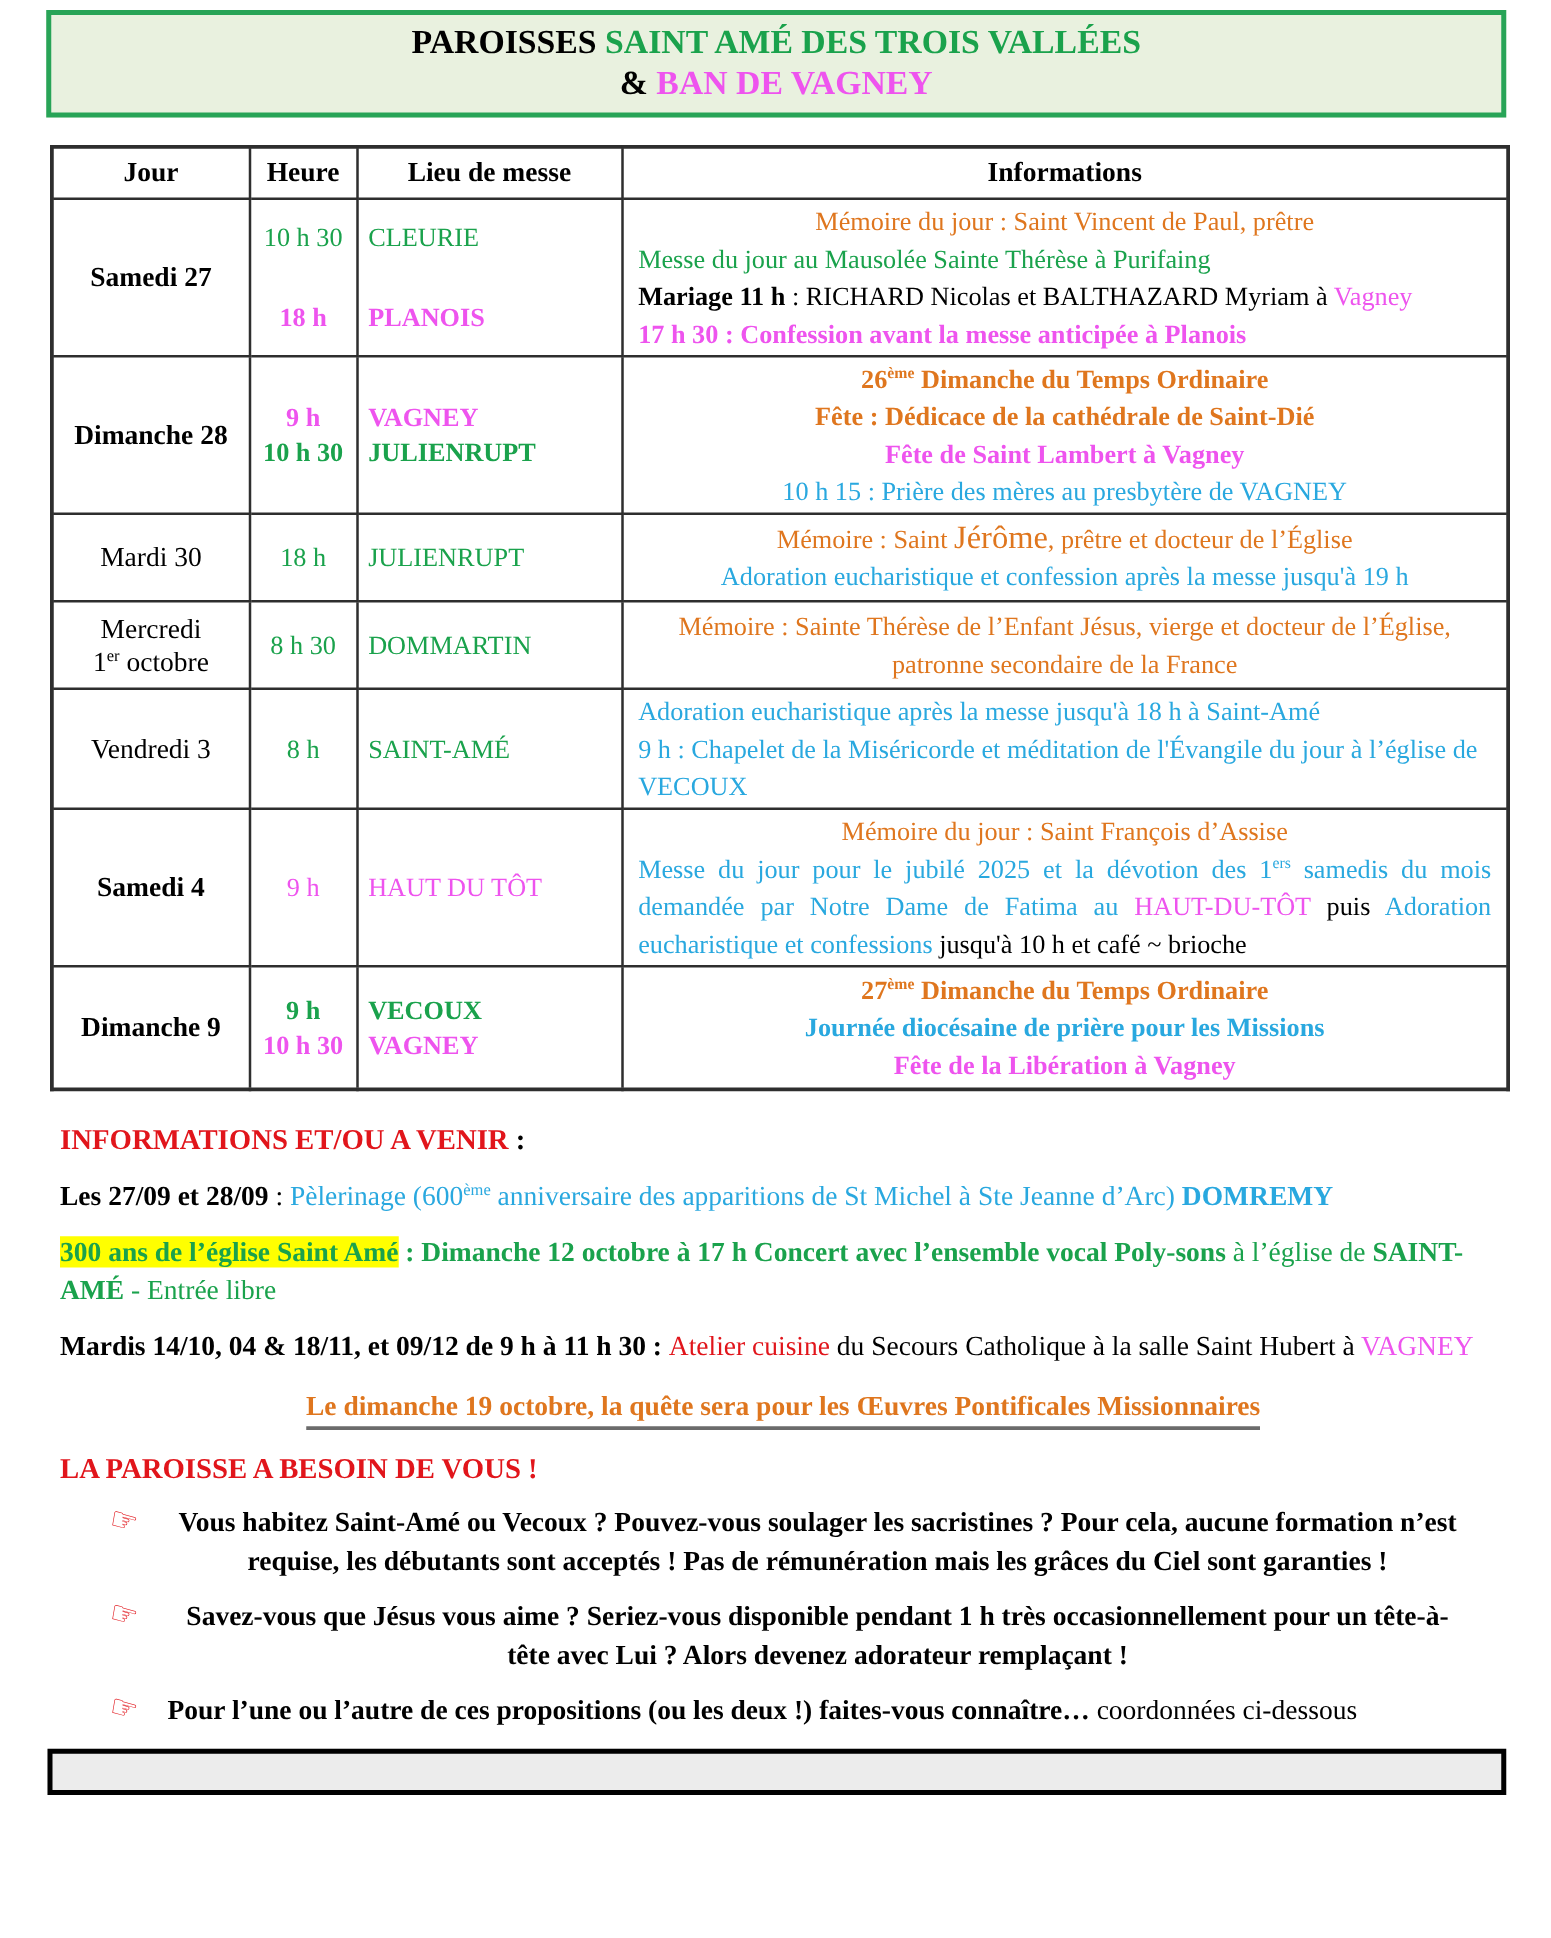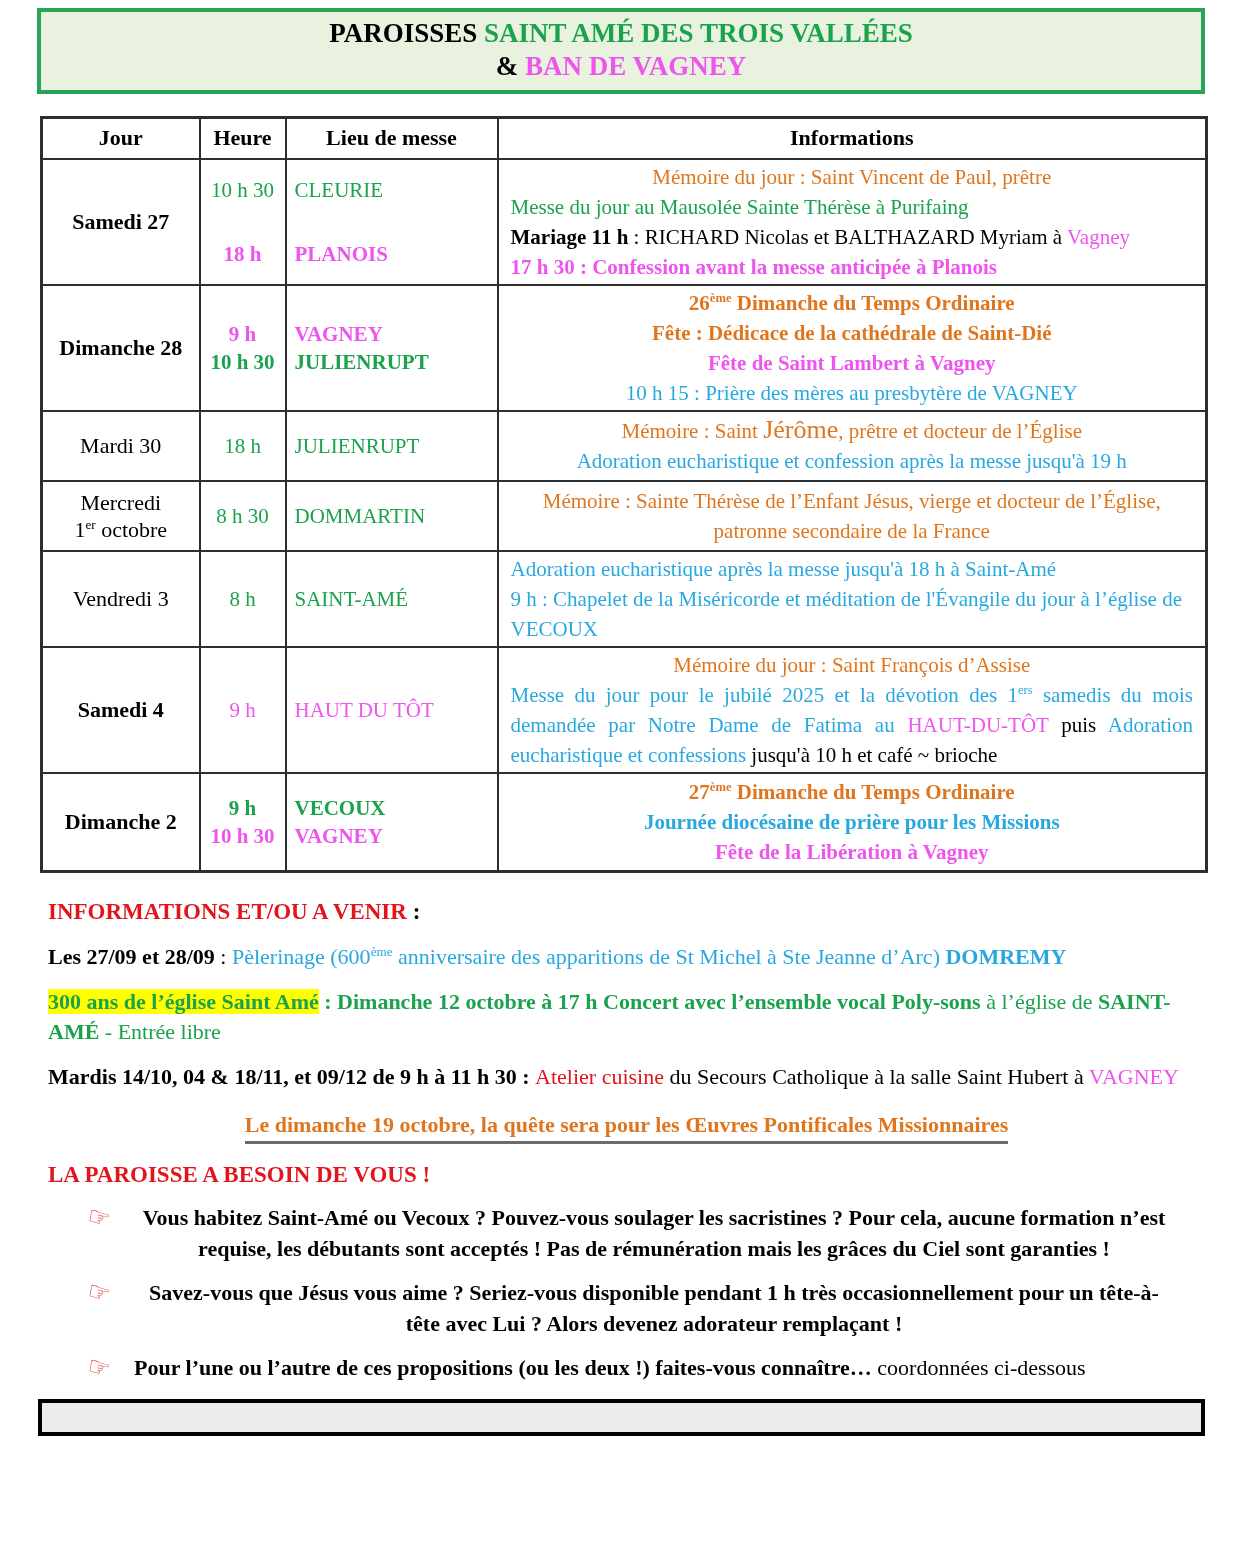--- a/index.html
+++ b/index.html
@@ -186,21 +186,21 @@
         <td class="place">
           <span class="m">HAUT DU TÔT</span>
         </td>
         <td class="info">
           <div class="o ctr">Mémoire du jour : Saint François d’Assise</div>
           <div class="jst"><span class="c">Messe du jour pour le jubilé 2025 et la dévotion des 1</span><sup class="c">ers</sup><span class="c"> samedis du mois demandée par Notre Dame de Fatima au </span><span class="m">HAUT-DU-TÔT</span><span class="k"> puis </span><span class="c">Adoration eucharistique et confessions </span><span class="k">jusqu'à 10 h et café ~ brioche</span></div>
         </td>
       </tr>
 
       <tr class="rh8">
-        <td class="day b">Dimanche 2</td>
+        <td class="day b">Dimanche 9</td>
         <td class="times">
           <span class="g b">9 h</span>
           <span class="m b">10 h 30</span>
         </td>
         <td class="place">
           <span class="g b">VECOUX</span>
           <span class="m b">VAGNEY</span>
         </td>
         <td class="info">
           <div class="o b ctr"><span>27</span><sup>ème</sup><span> Dimanche du Temps Ordinaire</span></div>

